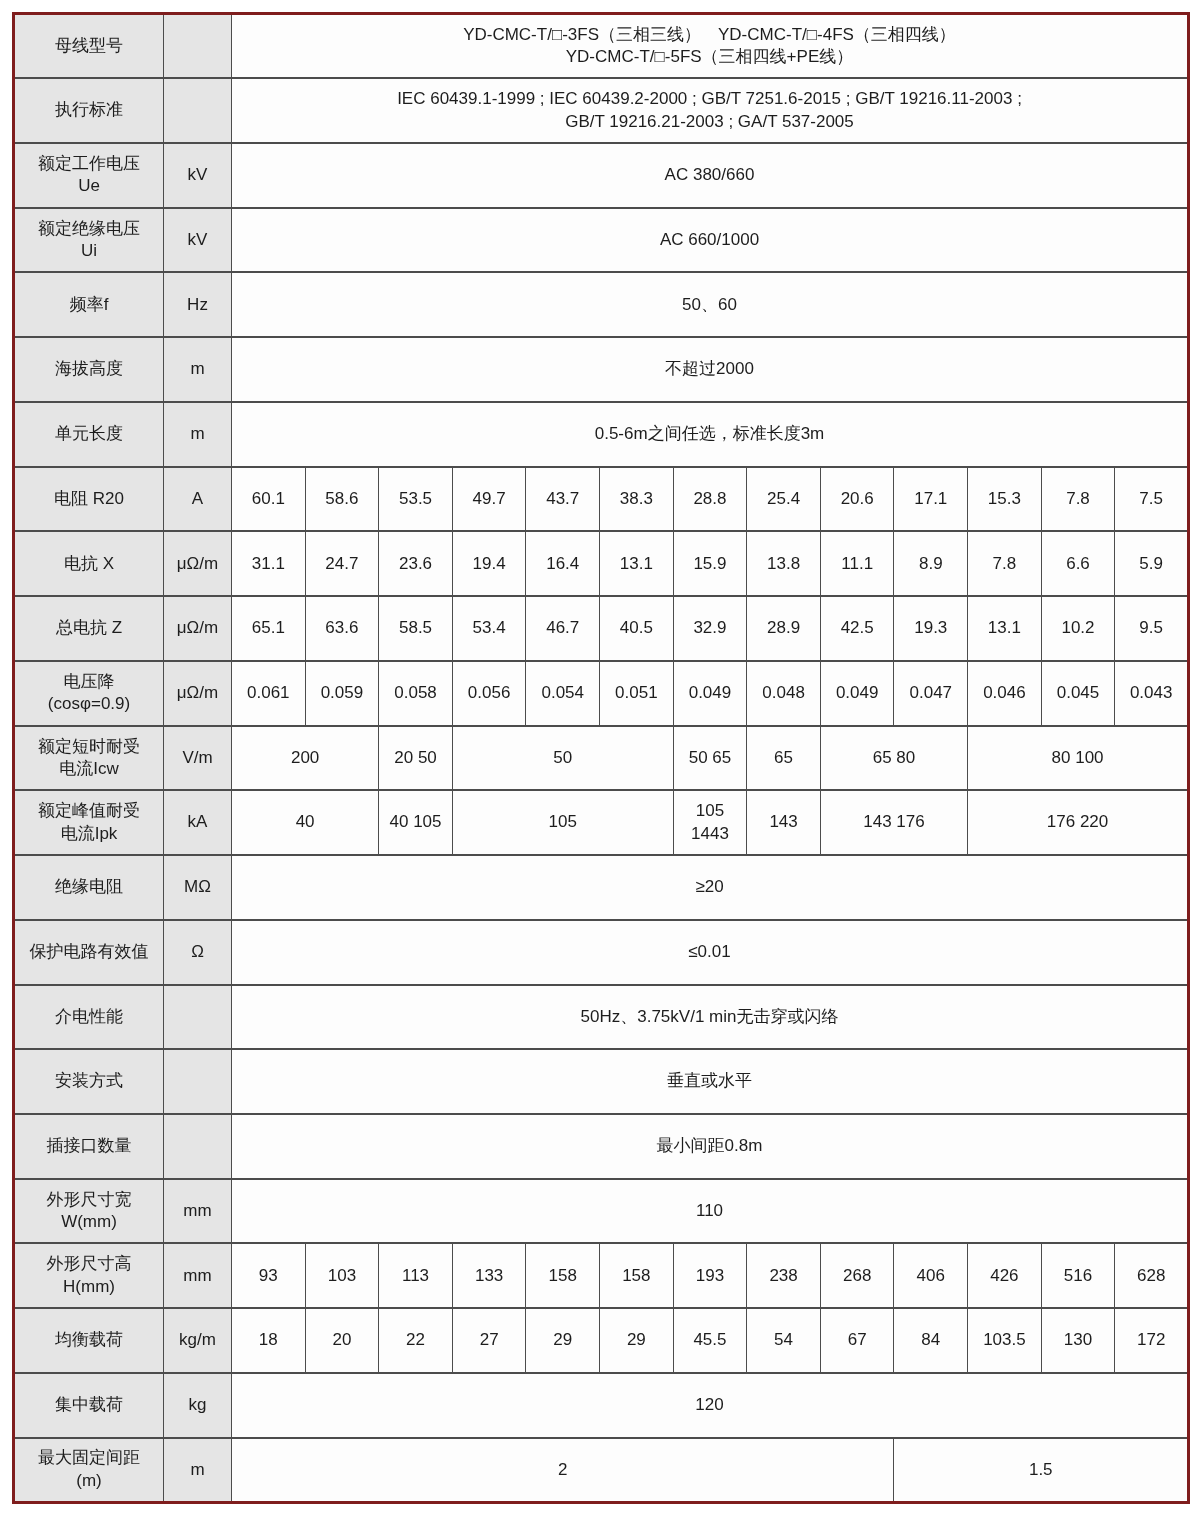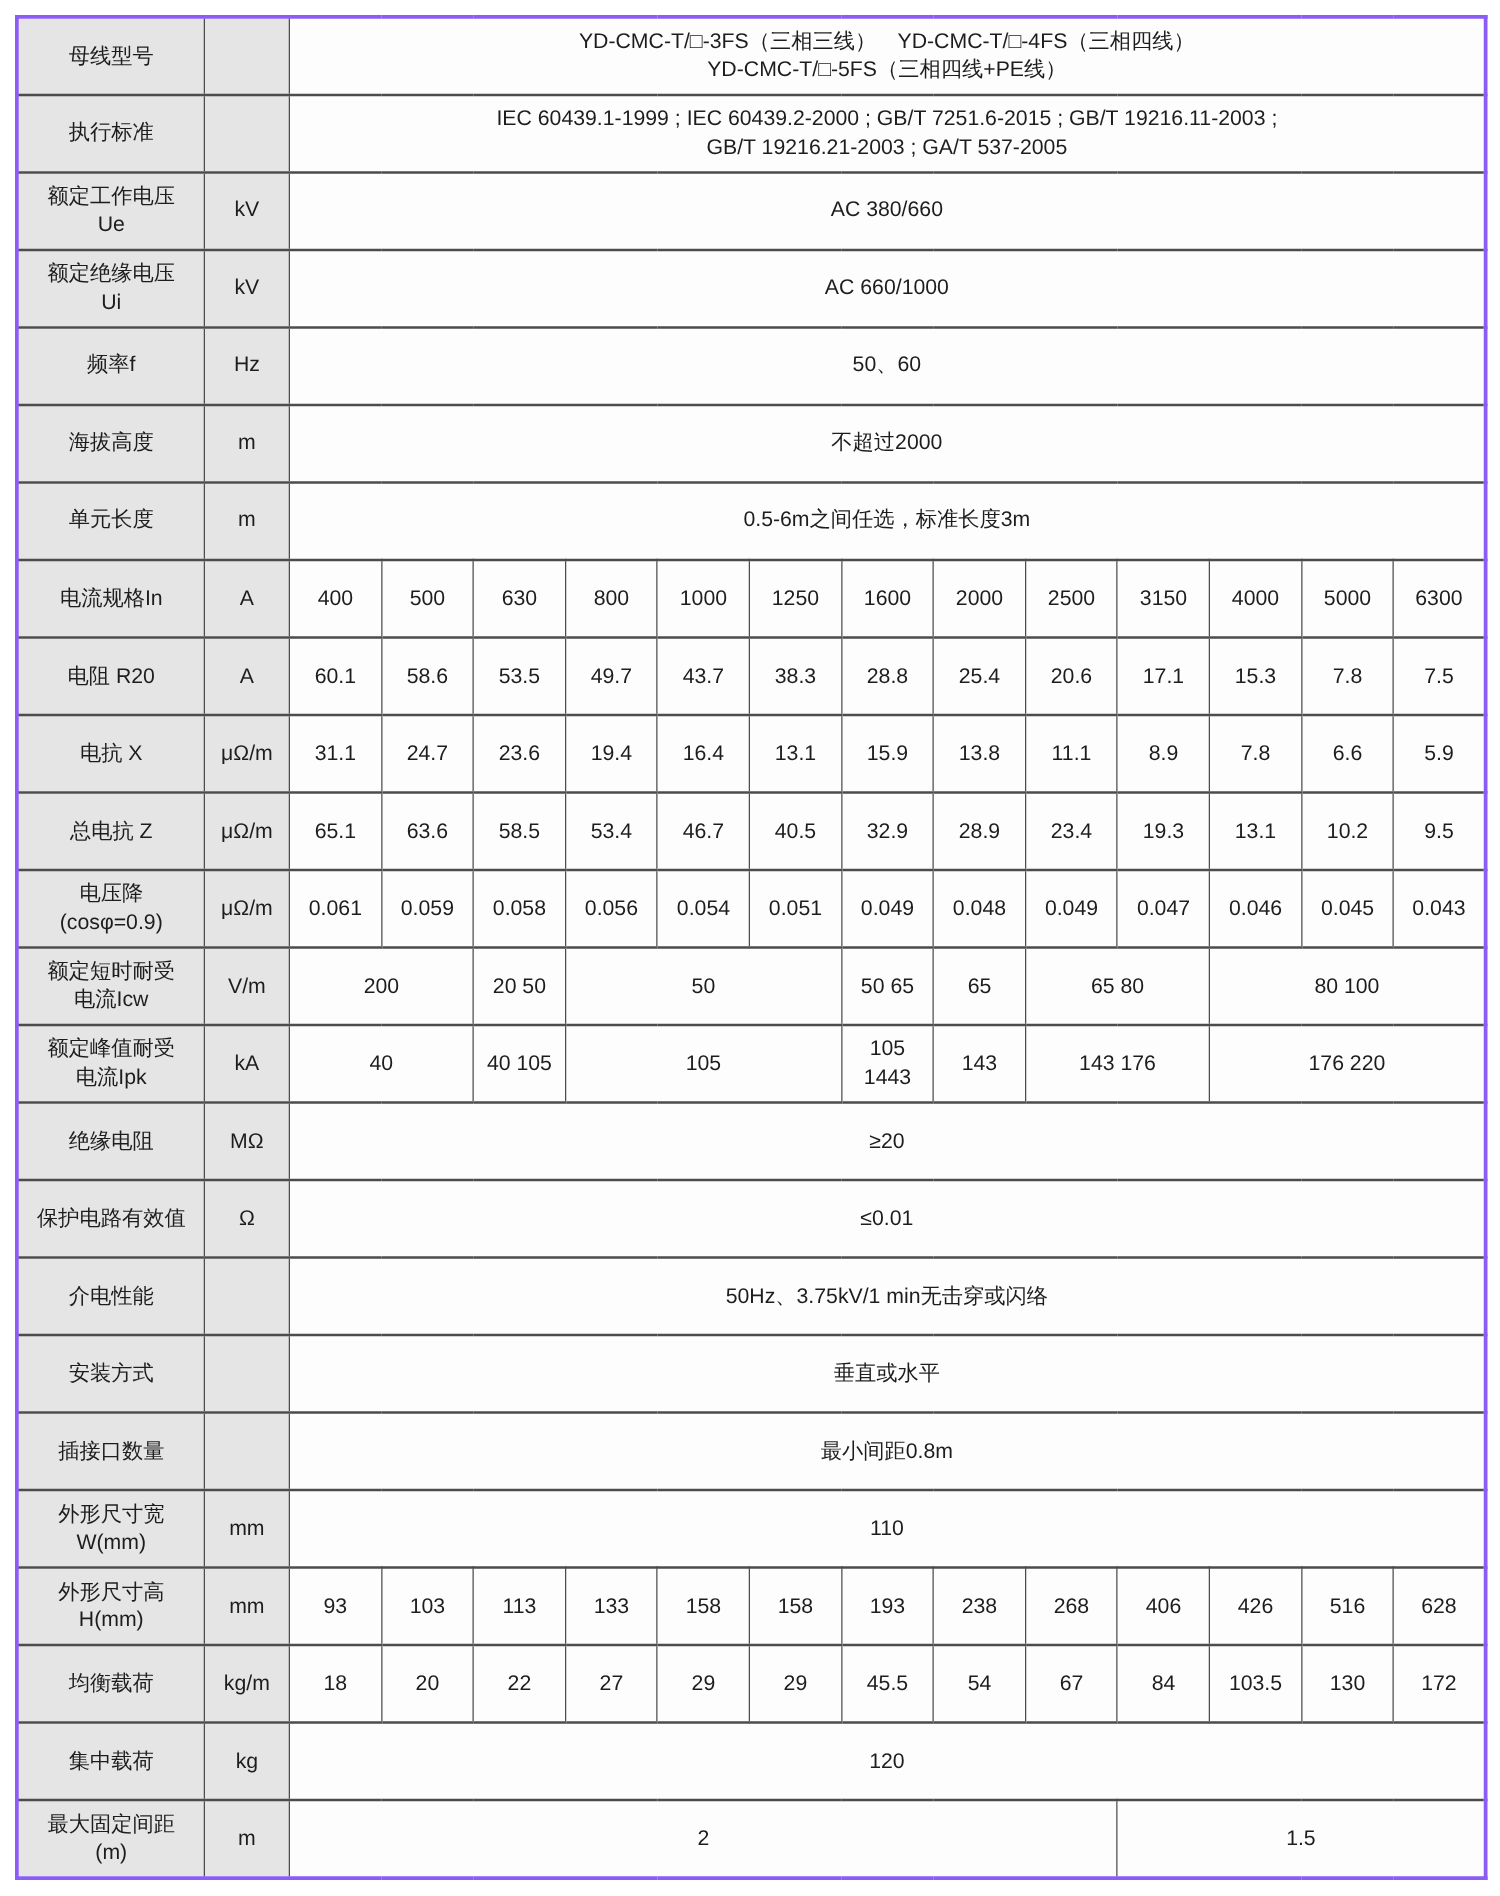--- a/index.html
+++ b/index.html
@@ -12,21 +12,21 @@
   }
   .sheet{
     position:absolute;
     left:12px;top:12px;
     width:1178px;height:1492px;
   }
   table.spec{
     width:100%;height:100%;
     border-collapse:collapse;
     table-layout:fixed;
-    border:3px solid #8b5cf6;
+    border:3px solid #7f1d1d;
   }
   td{
     border:1px solid #4c4c4c;
     border-top-width:2px;
     border-bottom-width:2px;
     text-align:center;
     vertical-align:middle;
     font-size:17px;
     line-height:1.32;
     padding:2px 2px;
@@ -95,37 +95,20 @@
         </tr>
         <tr>
           <td class="lab">海拔高度</td>
           <td class="unit">m</td>
           <td class="val" colspan="13">不超过2000</td>
         </tr>
         <tr>
           <td class="lab">单元长度</td>
           <td class="unit">m</td>
           <td class="val" colspan="13">0.5-6m之间任选，标准长度3m</td>
-        </tr>
-        <tr>
-          <td class="lab">电流规格In</td>
-          <td class="unit">A</td>
-          <td class="val" colspan="1">400</td>
-          <td class="val" colspan="1">500</td>
-          <td class="val" colspan="1">630</td>
-          <td class="val" colspan="1">800</td>
-          <td class="val" colspan="1">1000</td>
-          <td class="val" colspan="1">1250</td>
-          <td class="val" colspan="1">1600</td>
-          <td class="val" colspan="1">2000</td>
-          <td class="val" colspan="1">2500</td>
-          <td class="val" colspan="1">3150</td>
-          <td class="val" colspan="1">4000</td>
-          <td class="val" colspan="1">5000</td>
-          <td class="val" colspan="1">6300</td>
         </tr>
         <tr>
           <td class="lab">电阻 R20</td>
           <td class="unit">A</td>
           <td class="val" colspan="1">60.1</td>
           <td class="val" colspan="1">58.6</td>
           <td class="val" colspan="1">53.5</td>
           <td class="val" colspan="1">49.7</td>
           <td class="val" colspan="1">43.7</td>
           <td class="val" colspan="1">38.3</td>
@@ -158,21 +141,21 @@
           <td class="lab">总电抗 Z</td>
           <td class="unit">μΩ/m</td>
           <td class="val" colspan="1">65.1</td>
           <td class="val" colspan="1">63.6</td>
           <td class="val" colspan="1">58.5</td>
           <td class="val" colspan="1">53.4</td>
           <td class="val" colspan="1">46.7</td>
           <td class="val" colspan="1">40.5</td>
           <td class="val" colspan="1">32.9</td>
           <td class="val" colspan="1">28.9</td>
-          <td class="val" colspan="1">23.4</td>
+          <td class="val" colspan="1">42.5</td>
           <td class="val" colspan="1">19.3</td>
           <td class="val" colspan="1">13.1</td>
           <td class="val" colspan="1">10.2</td>
           <td class="val" colspan="1">9.5</td>
         </tr>
         <tr>
           <td class="lab">电压降<br>(cosφ=0.9)</td>
           <td class="unit">μΩ/m</td>
           <td class="val" colspan="1">0.061</td>
           <td class="val" colspan="1">0.059</td>

